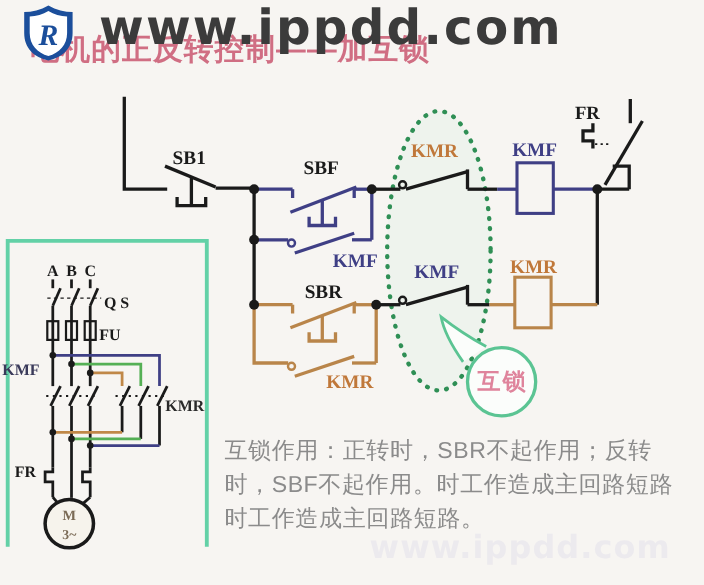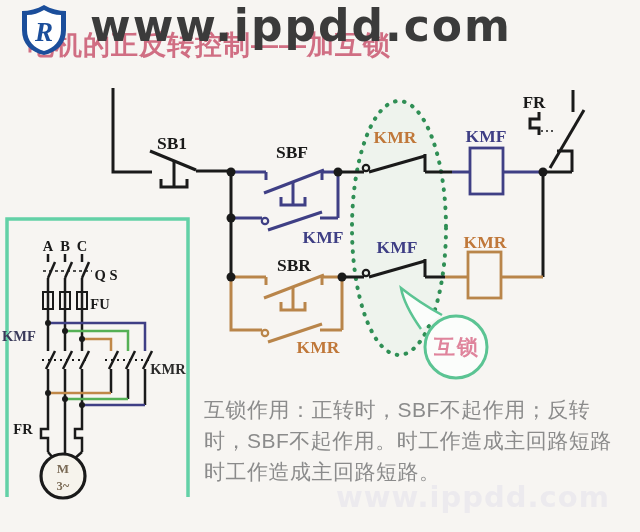--- a/index.html
+++ b/index.html
@@ -245,20 +245,20 @@
       <path d="M24,1 C31,5 39,7 46,7 V26 C46,40 37,48 24,51 C11,48 2,40 2,26 V7 C9,7 17,5 24,1 Z" fill="#1b4e9b"></path>
       <path d="M24,6 C29,9 35,11 41,11 V26 C41,37 34,44 24,47 C14,44 7,37 7,26 V11 C13,11 19,9 24,6 Z" fill="#ffffff"></path>
       <text x="24" y="37" text-anchor="middle" font-size="27" font-weight="bold" font-style="italic" font-family="Liberation Serif, serif" fill="#1b4e9b">R</text>
     </svg>
   </div>
 
   <div class="title">电机的正反转控制——加互锁</div>
   <div class="top-watermark">www.ippdd.com</div>
 
   <div class="note">
-    <div>互锁作用：正转时，SBF不起作用；反转</div>
+    <div>互锁作用：正转时，SBR不起作用；反转</div>
     <div>时，SBF不起作用。时工作造成主回路短路</div>
     <div>时工作造成主回路短路。</div>
   </div>
 
   <div class="footer-watermark">www.ippdd.com</div>
 
 </div>
 
 </body></html>

